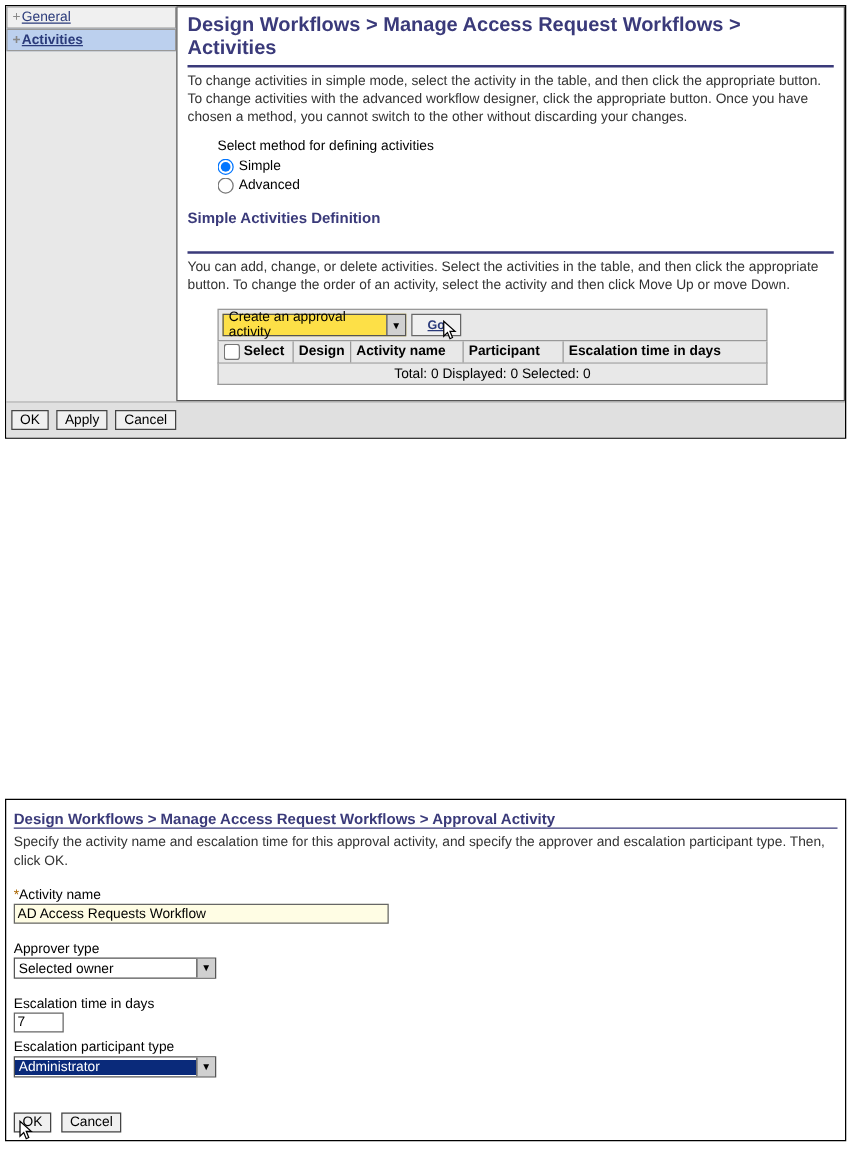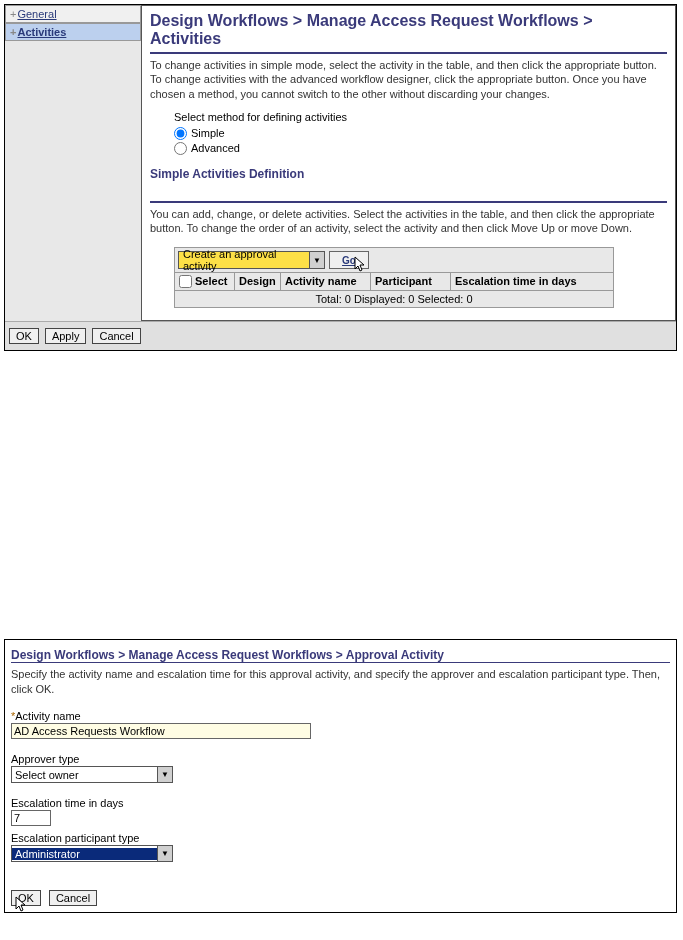--- a/index.html
+++ b/index.html
@@ -112,21 +112,21 @@
   <div class="body-text">Specify the activity name and escalation time for this approval activity, and specify the approver and escalation participant type. Then, click OK.</div>
 
   <div class="field-block">
     <div class="field-label"><span class="req">*</span><span>Activity name</span></div>
     <input class="txt" value="AD Access Requests Workflow" style="">
   </div>
 
   <div class="field-block">
     <div class="field-label">Approver type</div>
     <div class="sel">
-      <div class="sel-text">Select owner</div>
+      <div class="sel-text">Selected owner</div>
       <div class="sel-btn">▼</div>
     </div>
   </div>
 
   <div class="field-block">
     <div class="field-label">Escalation time in days</div>
     <input class="txt white" value="7" style="">
   </div>
 
   <div class="field-block" style="margin-top:6px;">

